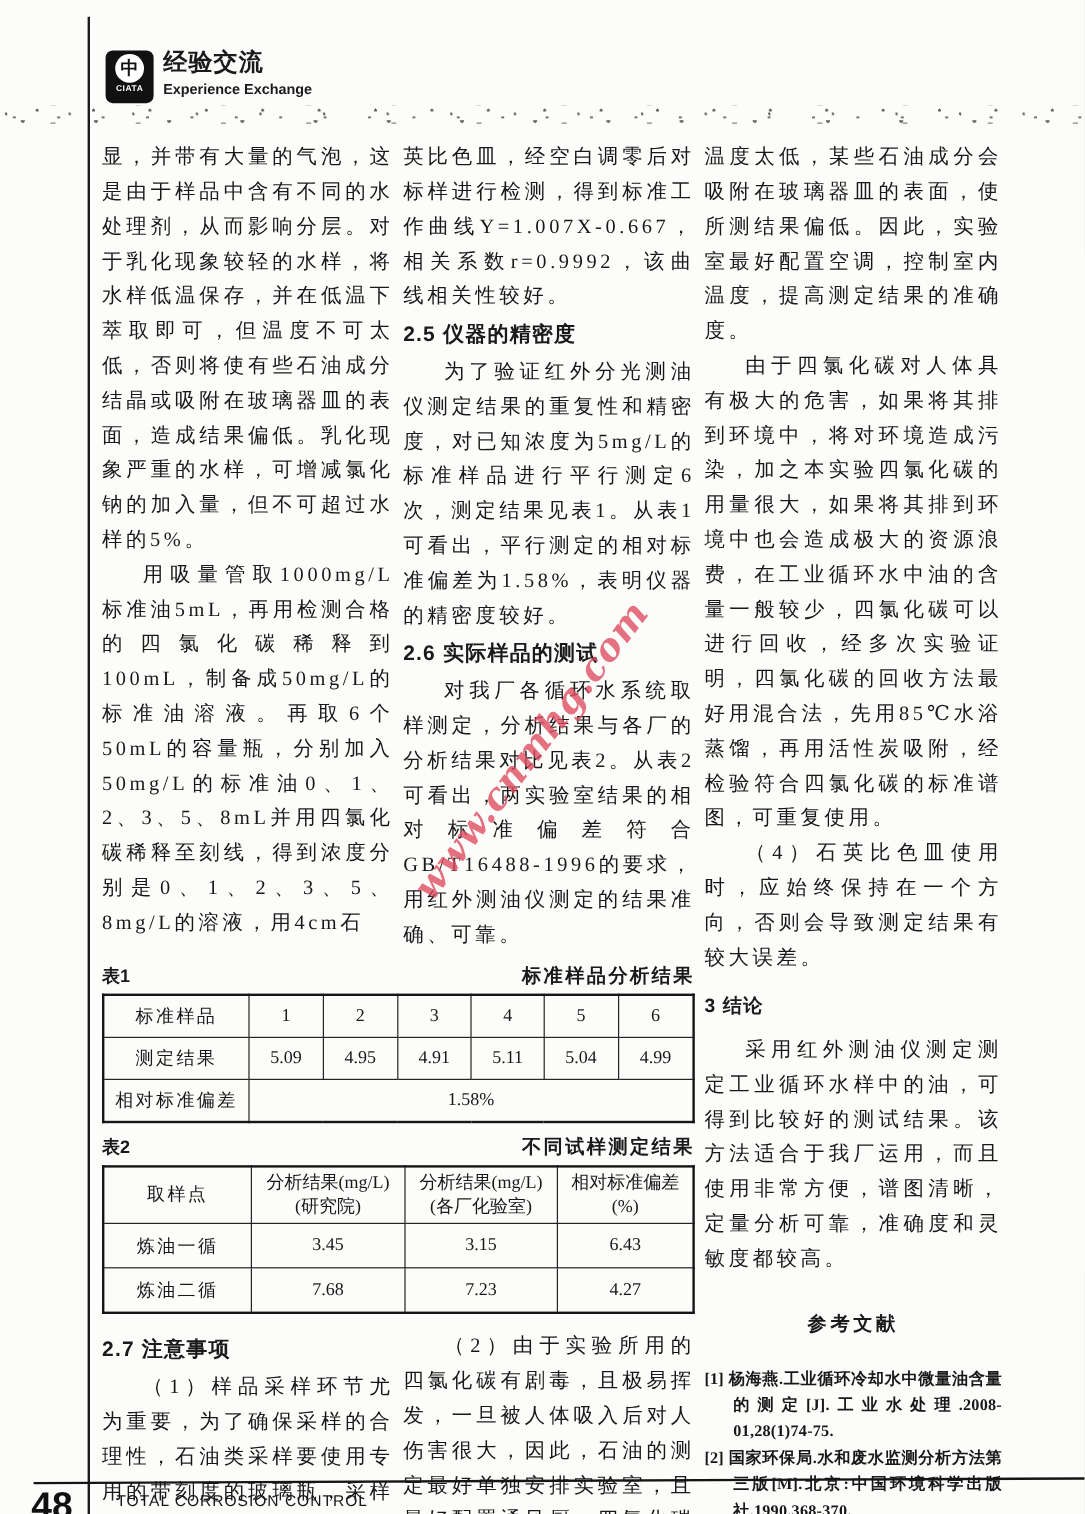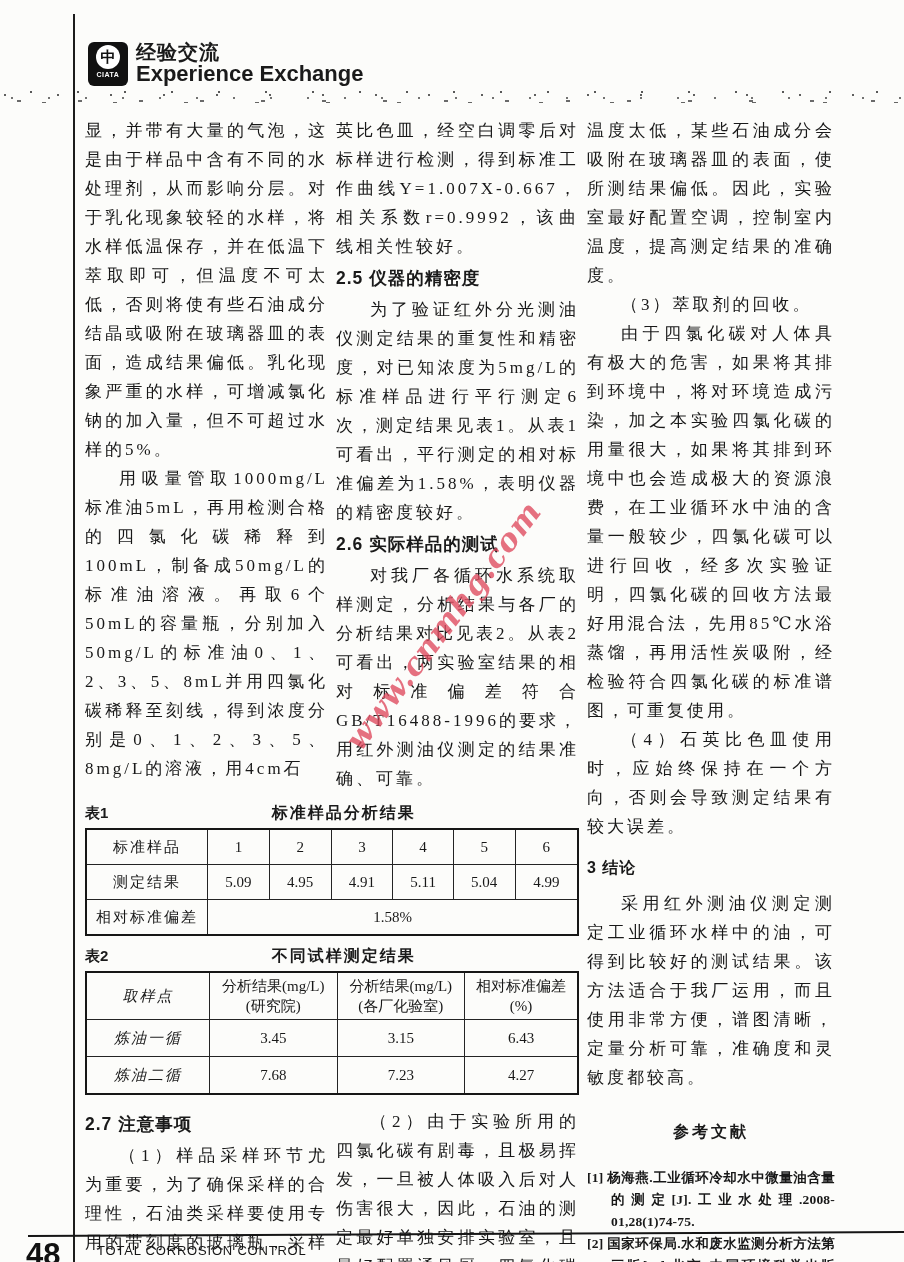--- a/index.html
+++ b/index.html
@@ -13,21 +13,21 @@
   
   .logo{position:absolute;left:88px;top:42px;width:40px;height:44px;background:#111;
     border-radius:6px;display:flex;flex-direction:column;align-items:center;justify-content:flex-start;}
   .logo-circle{margin-top:3px;width:24px;height:24px;border-radius:50%;background:#fff;
     display:flex;align-items:center;justify-content:center;font-family:"Liberation Sans",sans-serif;
     font-weight:bold;font-size:15px;color:#111;}
   .logo-text{color:#fff;font-family:"Liberation Sans",sans-serif;font-weight:bold;font-size:7px;
     letter-spacing:.5px;margin-top:2px;}
   .hdr-titles{position:absolute;left:136px;top:40px;font-family:"Liberation Sans",sans-serif;}
   .hdr-cn{font-weight:bold;font-size:20px;line-height:24px;letter-spacing:1px;}
-  .hdr-en{font-weight:bold;font-size:22px;line-height:20px;}
+  .hdr-en{font-weight:bold;font-size:12px;line-height:20px;}
   
   .noise{position:absolute;left:0;top:88px;width:904px;height:18px;opacity:.75;
     background-image:
       radial-gradient(ellipse 2px 1.5px at 5px 7px, #2b2b2b 60%, transparent 61%),
       radial-gradient(ellipse 3px 2px at 19px 13px, #3a3a3a 60%, transparent 61%),
       radial-gradient(ellipse 2px 2px at 31px 4px, #222 60%, transparent 61%),
       radial-gradient(ellipse 4px 2px at 44px 15px, #333 60%, transparent 61%),
       radial-gradient(ellipse 2.5px 1.5px at 12px 10px, #444 60%, transparent 61%);
     background-size:53px 19px,61px 17px,47px 21px,71px 15px,37px 18px;}
   
@@ -39,29 +39,29 @@
   p.body{margin:0;font-size:17px;line-height:29px;text-align:justify;letter-spacing:3px;color:#181818;}
   p.indent{text-indent:2em;}
   .h-sub{font-family:"Liberation Sans",sans-serif;font-weight:bold;font-size:17.5px;
     line-height:30px;margin:2px 0;letter-spacing:1px;}
   .h-main{font-family:Liberation Sans, sans-serif;font-weight:bold;font-size:16px;
     line-height:34px;margin:10px 0 4px 0;letter-spacing:1px;}
   
   .tbl-block{margin-top:10px;}
   .tbl-caption{display:flex;align-items:baseline;margin:0 0 4px 0;}
   .tbl-label{font-family:"Liberation Sans",sans-serif;font-weight:bold;font-size:15px;}
-  .tbl-title{flex:1;text-align:center;font-weight:bold;font-size:16px;letter-spacing:2px;}
+  .tbl-title{flex:1;text-align:right;font-weight:bold;font-size:16px;letter-spacing:2px;}
   table.data{width:100%;border-collapse:collapse;border:2px solid #161616;}
   table.data td,table.data th{border:1.4px solid #242424;text-align:center;
     font-size:15px;padding:5px 0;color:#181818;font-weight:normal;}
   table.data .rowhead{font-size:15px;letter-spacing:2px;}
   #t1 td{height:24px;}
   #t1 td.c0{width:120px;}
   #t2 th{padding:3px 2px;line-height:20px;}
-  #t2 td.c0,#t2 th.c0{width:118px;font-style:italic;}
+  #t2 td.c0,#t2 th.c0{width:118px;}
   #t2 td{height:26px;}
   .th2line span{display:block;}
   
   .bottom-cols{margin-top:12px;}
   
   .refs{margin-top:30px;}
   .refs-title{text-align:center;font-weight:bold;font-size:16px;letter-spacing:3px;margin-bottom:24px;}
   .ref-item{font-size:13.5px;line-height:22px;font-weight:600;letter-spacing:.2px;
     padding-left:24px;text-indent:-24px;text-align:justify;color:#181818;}
   
@@ -188,21 +188,20 @@
           <p class="body indent">（1）样品采样环节尤为重要，为了确保采样的合理性，石油类采样要使用专用的带刻度的玻璃瓶，采样前要用四氯化碳清洗，其清洗液经检验合格后方可使用，样品采集后不得分装。</p>
         </div>
         <div class="col">
           <p class="body indent">（2）由于实验所用的四氯化碳有剧毒，且极易挥发，一旦被人体吸入后对人伤害很大，因此，石油的测定最好单独安排实验室，且最好配置通风厨；四氯化碳挥发极快，如果温度太高，所测结果会出现较大误差；</p>
         </div>
       </div>
     </div>
 
     <div class="right-col">
       <p class="body">温度太低，某些石油成分会吸附在玻璃器皿的表面，使所测结果偏低。因此，实验室最好配置空调，控制室内温度，提高测定结果的准确度。</p>
-      <p class="body indent">（3）萃取剂的回收。</p>
       <p class="body indent">由于四氯化碳对人体具有极大的危害，如果将其排到环境中，将对环境造成污染，加之本实验四氯化碳的用量很大，如果将其排到环境中也会造成极大的资源浪费，在工业循环水中油的含量一般较少，四氯化碳可以进行回收，经多次实验证明，四氯化碳的回收方法最好用混合法，先用85℃水浴蒸馏，再用活性炭吸附，经检验符合四氯化碳的标准谱图，可重复使用。</p>
       <p class="body indent">（4）石英比色皿使用时，应始终保持在一个方向，否则会导致测定结果有较大误差。</p>
       <div class="h-main">3 结论</div>
       <p class="body indent">采用红外测油仪测定测定工业循环水样中的油，可得到比较好的测试结果。该方法适合于我厂运用，而且使用非常方便，谱图清晰，定量分析可靠，准确度和灵敏度都较高。</p>
 
       <div class="refs">
         <div class="refs-title">参考文献</div>
         <div class="ref-item">[1] 杨海燕.工业循环冷却水中微量油含量的测定[J].工业水处理.2008-01,28(1)74-75.</div>
         <div class="ref-item">[2] 国家环保局.水和废水监测分析方法第三版[M].北京:中国环境科学出版社.1990.368-370.</div>
 

